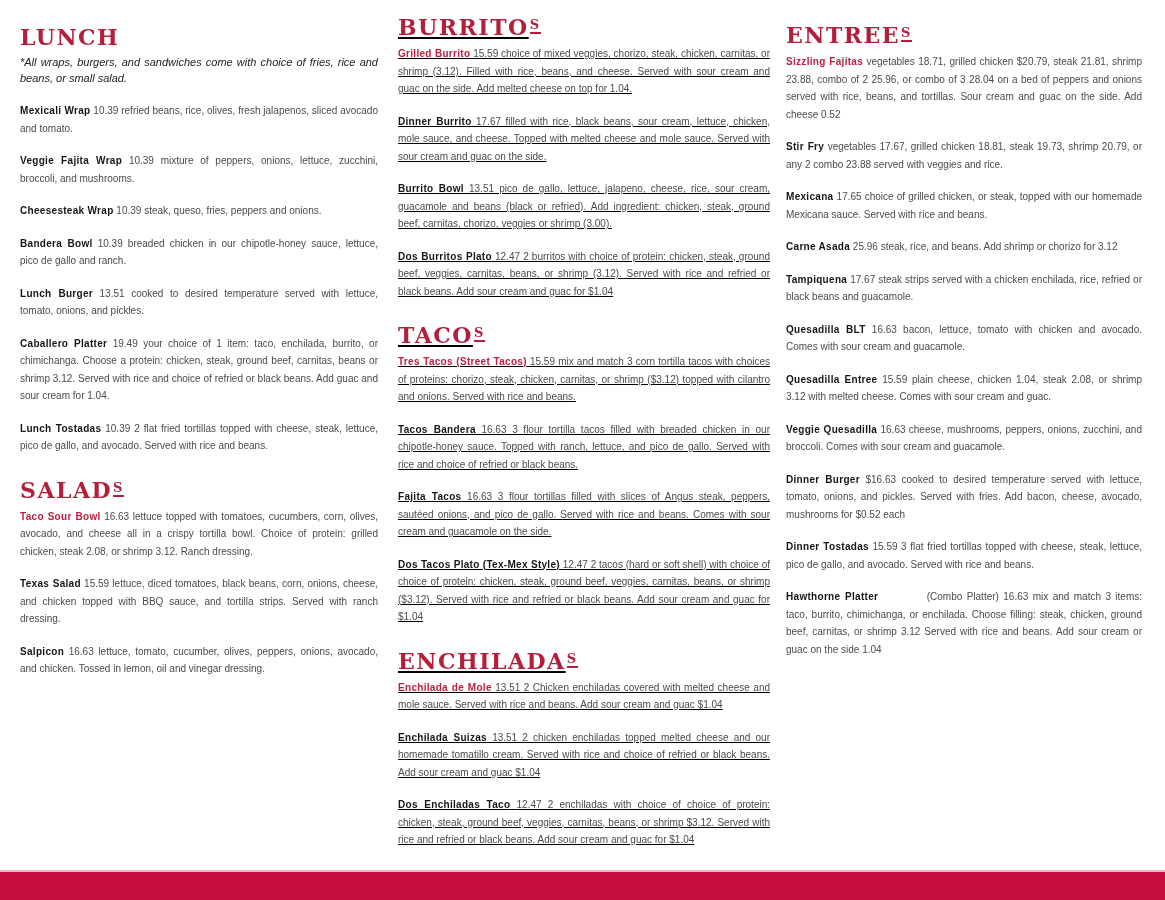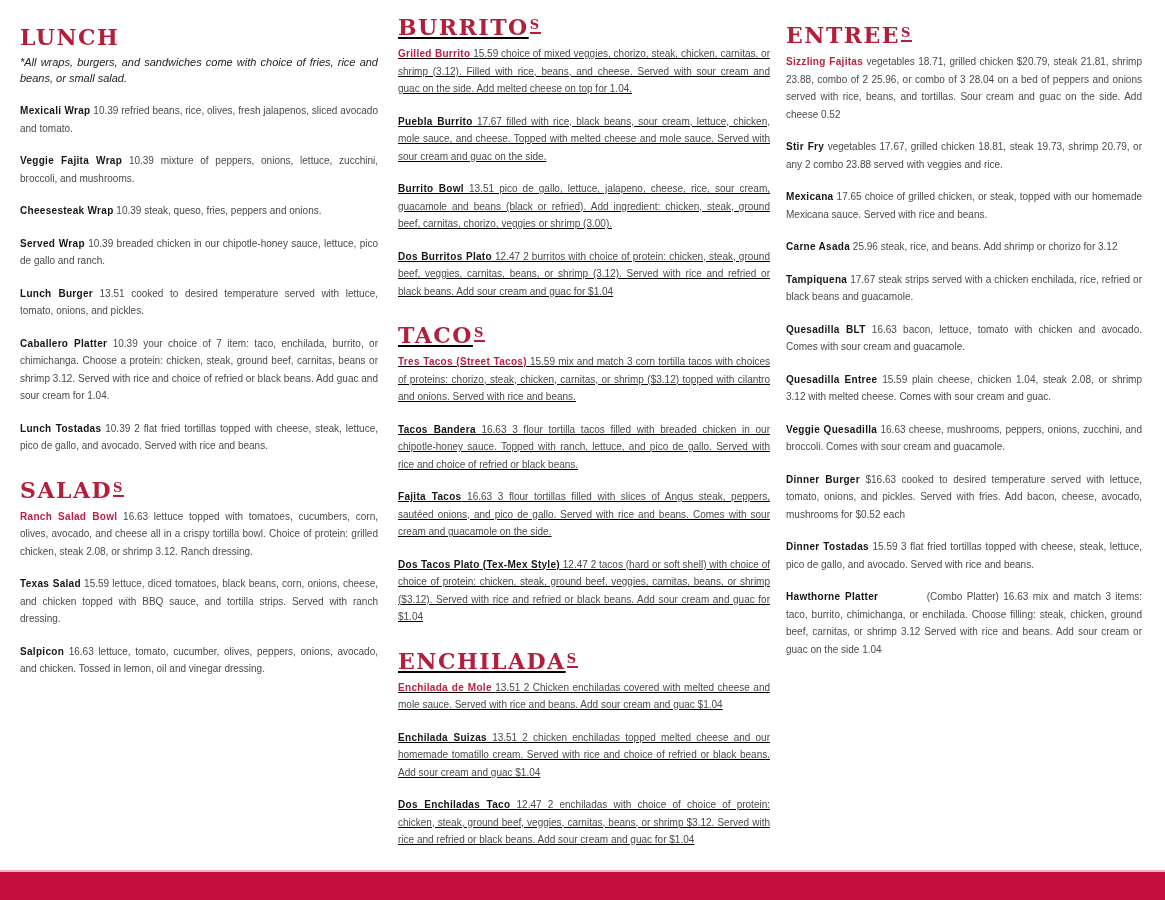--- a/index.html
+++ b/index.html
@@ -71,37 +71,37 @@
 <body>
 
 <div class="page">
   <div class="col col-1" id="col-0">
       <section class="menu-section">
         <h2 class="section-title"><span>LUNCH</span></h2>
         <p class="section-note">*All wraps, burgers, and sandwiches come with choice of fries, rice and beans, or small salad.</p>
         <p class="menu-item"><span class="item-name">Mexicali Wrap</span> <span class="item-desc">10.39 refried beans, rice, olives, fresh jalapenos, sliced avocado and tomato.</span></p>
         <p class="menu-item"><span class="item-name">Veggie Fajita Wrap</span> <span class="item-desc">10.39 mixture of peppers, onions, lettuce, zucchini, broccoli, and mushrooms.</span></p>
         <p class="menu-item"><span class="item-name">Cheesesteak Wrap</span> <span class="item-desc">10.39 steak, queso, fries, peppers and onions.</span></p>
-        <p class="menu-item"><span class="item-name">Served Wrap</span> <span class="item-desc">10.39 breaded chicken in our chipotle-honey sauce, lettuce, pico de gallo and ranch.</span></p>
+        <p class="menu-item"><span class="item-name">Bandera Bowl</span> <span class="item-desc">10.39 breaded chicken in our chipotle-honey sauce, lettuce, pico de gallo and ranch.</span></p>
         <p class="menu-item"><span class="item-name">Lunch Burger</span> <span class="item-desc">13.51 cooked to desired temperature served with lettuce, tomato, onions, and pickles.</span></p>
-        <p class="menu-item"><span class="item-name">Caballero Platter</span> <span class="item-desc">10.39  your choice of 7 item: taco, enchilada, burrito, or chimichanga. Choose a protein: chicken, steak, ground beef, carnitas, beans or shrimp 3.12. Served with rice and choice of refried or black beans. Add guac and sour cream for 1.04.</span></p>
+        <p class="menu-item"><span class="item-name">Caballero Platter</span> <span class="item-desc">19.49  your choice of 1 item: taco, enchilada, burrito, or chimichanga. Choose a protein: chicken, steak, ground beef, carnitas, beans or shrimp 3.12. Served with rice and choice of refried or black beans. Add guac and sour cream for 1.04.</span></p>
         <p class="menu-item"><span class="item-name">Lunch Tostadas</span> <span class="item-desc">10.39 2 flat fried tortillas topped with cheese, steak, lettuce, pico de gallo, and avocado. Served with rice and beans.</span></p>
       </section>
       <section class="menu-section">
         <h2 class="section-title"><span>SALAD</span><span class="title-tail">S</span></h2>
-        <p class="menu-item"><span class="item-name red">Ranch Salad Bowl</span> <span class="item-desc">16.63 lettuce topped with tomatoes, cucumbers, corn, olives, avocado, and cheese all in a crispy tortilla bowl. Choice of protein: grilled chicken, steak 2.08, or shrimp 3.12. Ranch dressing.</span></p>
+        <p class="menu-item"><span class="item-name red">Taco Sour Bowl</span> <span class="item-desc">16.63 lettuce topped with tomatoes, cucumbers, corn, olives, avocado, and cheese all in a crispy tortilla bowl. Choice of protein: grilled chicken, steak 2.08, or shrimp 3.12. Ranch dressing.</span></p>
         <p class="menu-item"><span class="item-name">Texas Salad</span> <span class="item-desc">15.59 lettuce, diced tomatoes, black beans, corn, onions, cheese, and chicken topped with BBQ sauce, and tortilla strips. Served with ranch dressing.</span></p>
         <p class="menu-item"><span class="item-name">Salpicon</span> <span class="item-desc">16.63 lettuce, tomato, cucumber, olives, peppers, onions, avocado, and chicken. Tossed in lemon, oil and vinegar dressing.</span></p>
       </section>
     </div>
   <div class="col col-2" id="col-1">
       <section class="menu-section">
         <h2 class="section-title"><span>BURRITO</span><span class="title-tail">S</span></h2>
         <p class="menu-item"><span class="item-name red">Grilled Burrito</span> <span class="item-desc">15.59 choice of mixed veggies, chorizo, steak, chicken, carnitas, or shrimp (3.12). Filled with rice, beans, and cheese. Served with sour cream and guac on the side. Add melted cheese on top for 1.04.</span></p>
-        <p class="menu-item"><span class="item-name">Puebla Burrito</span> <span class="item-desc">17.67 filled with rice, black beans, sour cream, lettuce, chicken, mole sauce, and cheese. Topped with melted cheese and mole sauce. Served with sour cream and guac on the side.</span></p>
+        <p class="menu-item"><span class="item-name">Dinner Burrito</span> <span class="item-desc">17.67 filled with rice, black beans, sour cream, lettuce, chicken, mole sauce, and cheese. Topped with melted cheese and mole sauce. Served with sour cream and guac on the side.</span></p>
         <p class="menu-item"><span class="item-name">Burrito Bowl</span> <span class="item-desc">13.51 pico de gallo, lettuce, jalapeno, cheese, rice, sour cream, guacamole and beans (black or refried). Add ingredient: chicken, steak, ground beef, carnitas, chorizo, veggies or shrimp (3.00).</span></p>
         <p class="menu-item"><span class="item-name">Dos Burritos Plato</span> <span class="item-desc">12.47 2 burritos with choice of protein: chicken, steak, ground beef, veggies, carnitas, beans, or shrimp (3.12). Served with rice and refried or black beans. Add sour cream and guac for $1.04</span></p>
       </section>
       <section class="menu-section">
         <h2 class="section-title"><span>TACO</span><span class="title-tail">S</span></h2>
         <p class="menu-item"><span class="item-name red">Tres Tacos (Street Tacos)</span> <span class="item-desc">15.59 mix and match 3 corn tortilla tacos with choices of proteins: chorizo, steak, chicken, carnitas, or shrimp ($3.12) topped with cilantro and onions. Served with rice and beans.</span></p>
         <p class="menu-item"><span class="item-name">Tacos Bandera</span> <span class="item-desc">16.63 3 flour tortilla tacos filled with breaded chicken in our chipotle-honey sauce. Topped with ranch, lettuce, and pico de gallo. Served with rice and choice of refried or black beans.</span></p>
         <p class="menu-item"><span class="item-name">Fajita Tacos</span> <span class="item-desc">16.63 3 flour tortillas filled with slices of Angus steak, peppers, sautéed onions, and pico de gallo. Served with rice and beans. Comes with sour cream and guacamole on the side.</span></p>
         <p class="menu-item"><span class="item-name">Dos Tacos Plato (Tex-Mex Style)</span> <span class="item-desc">12.47 2 tacos (hard or soft shell) with choice of choice of protein: chicken, steak, ground beef, veggies, carnitas, beans, or shrimp ($3.12). Served with rice and refried or black beans. Add sour cream and guac for $1.04</span></p>
       </section>

